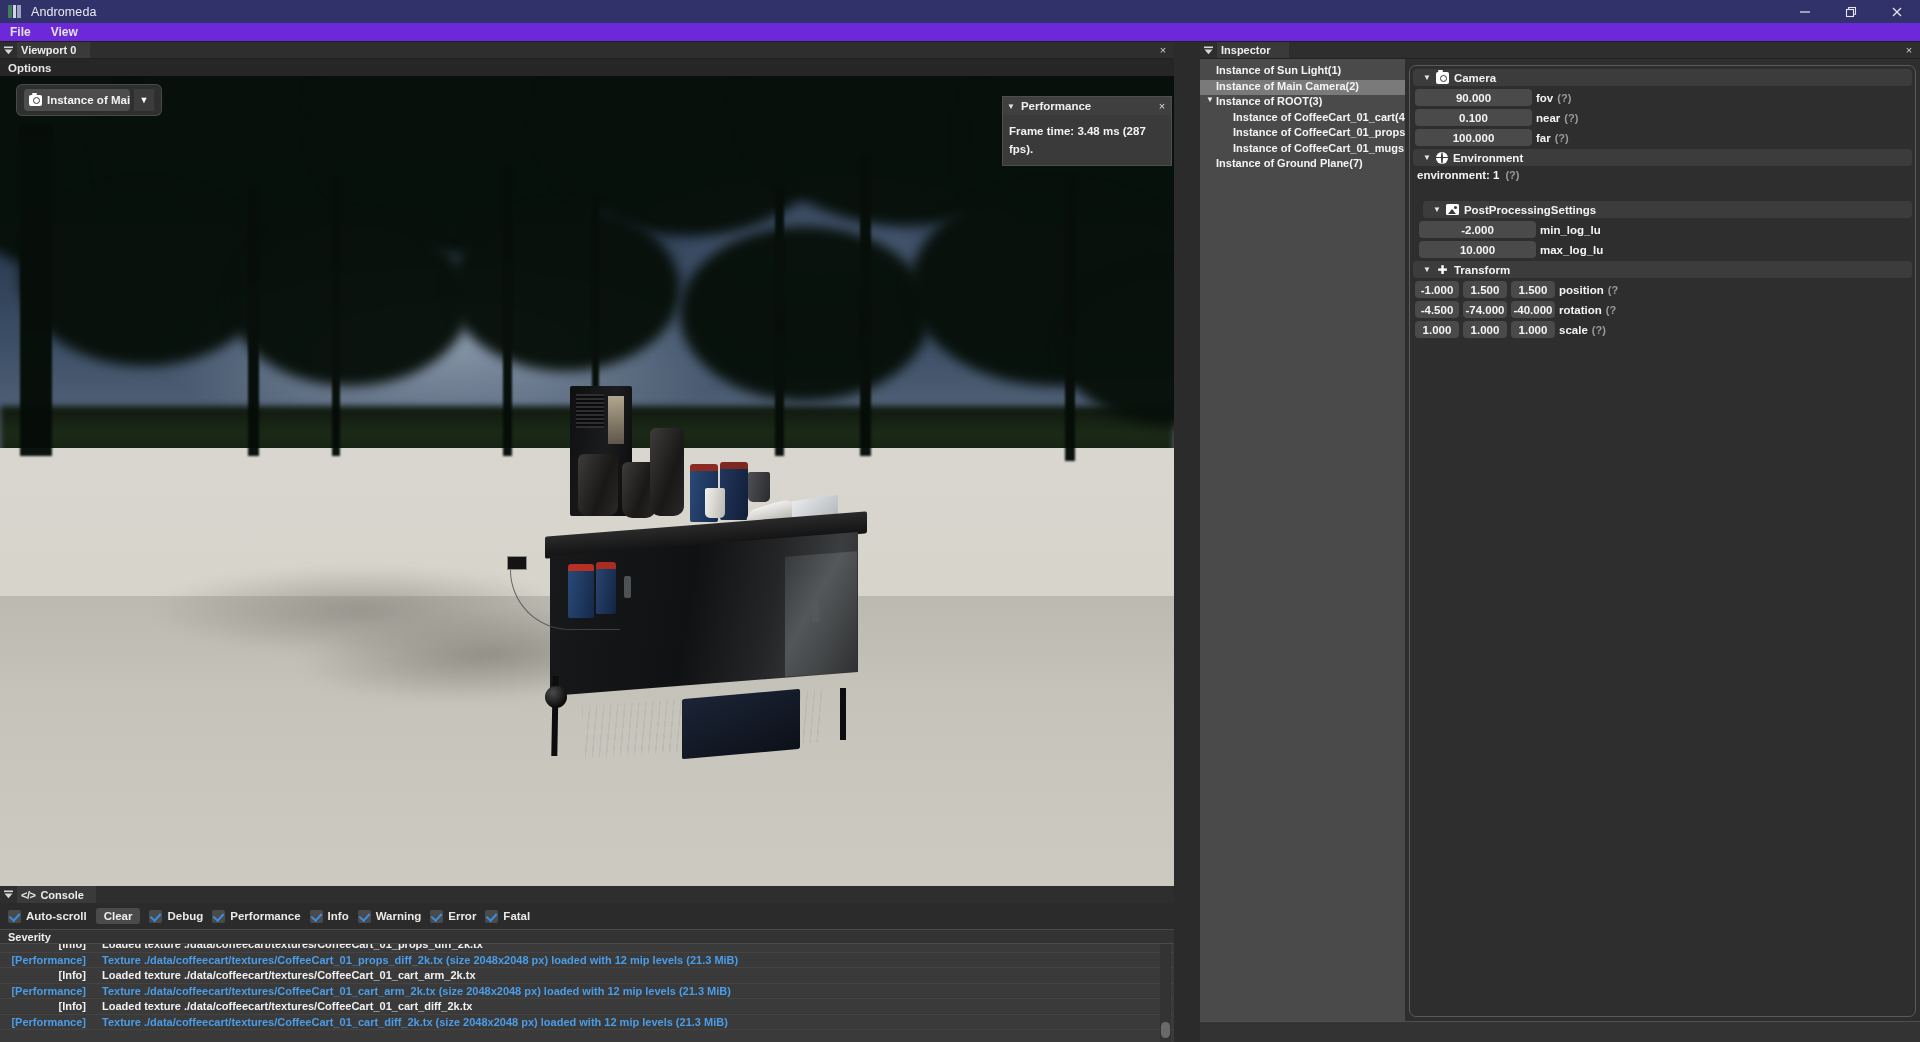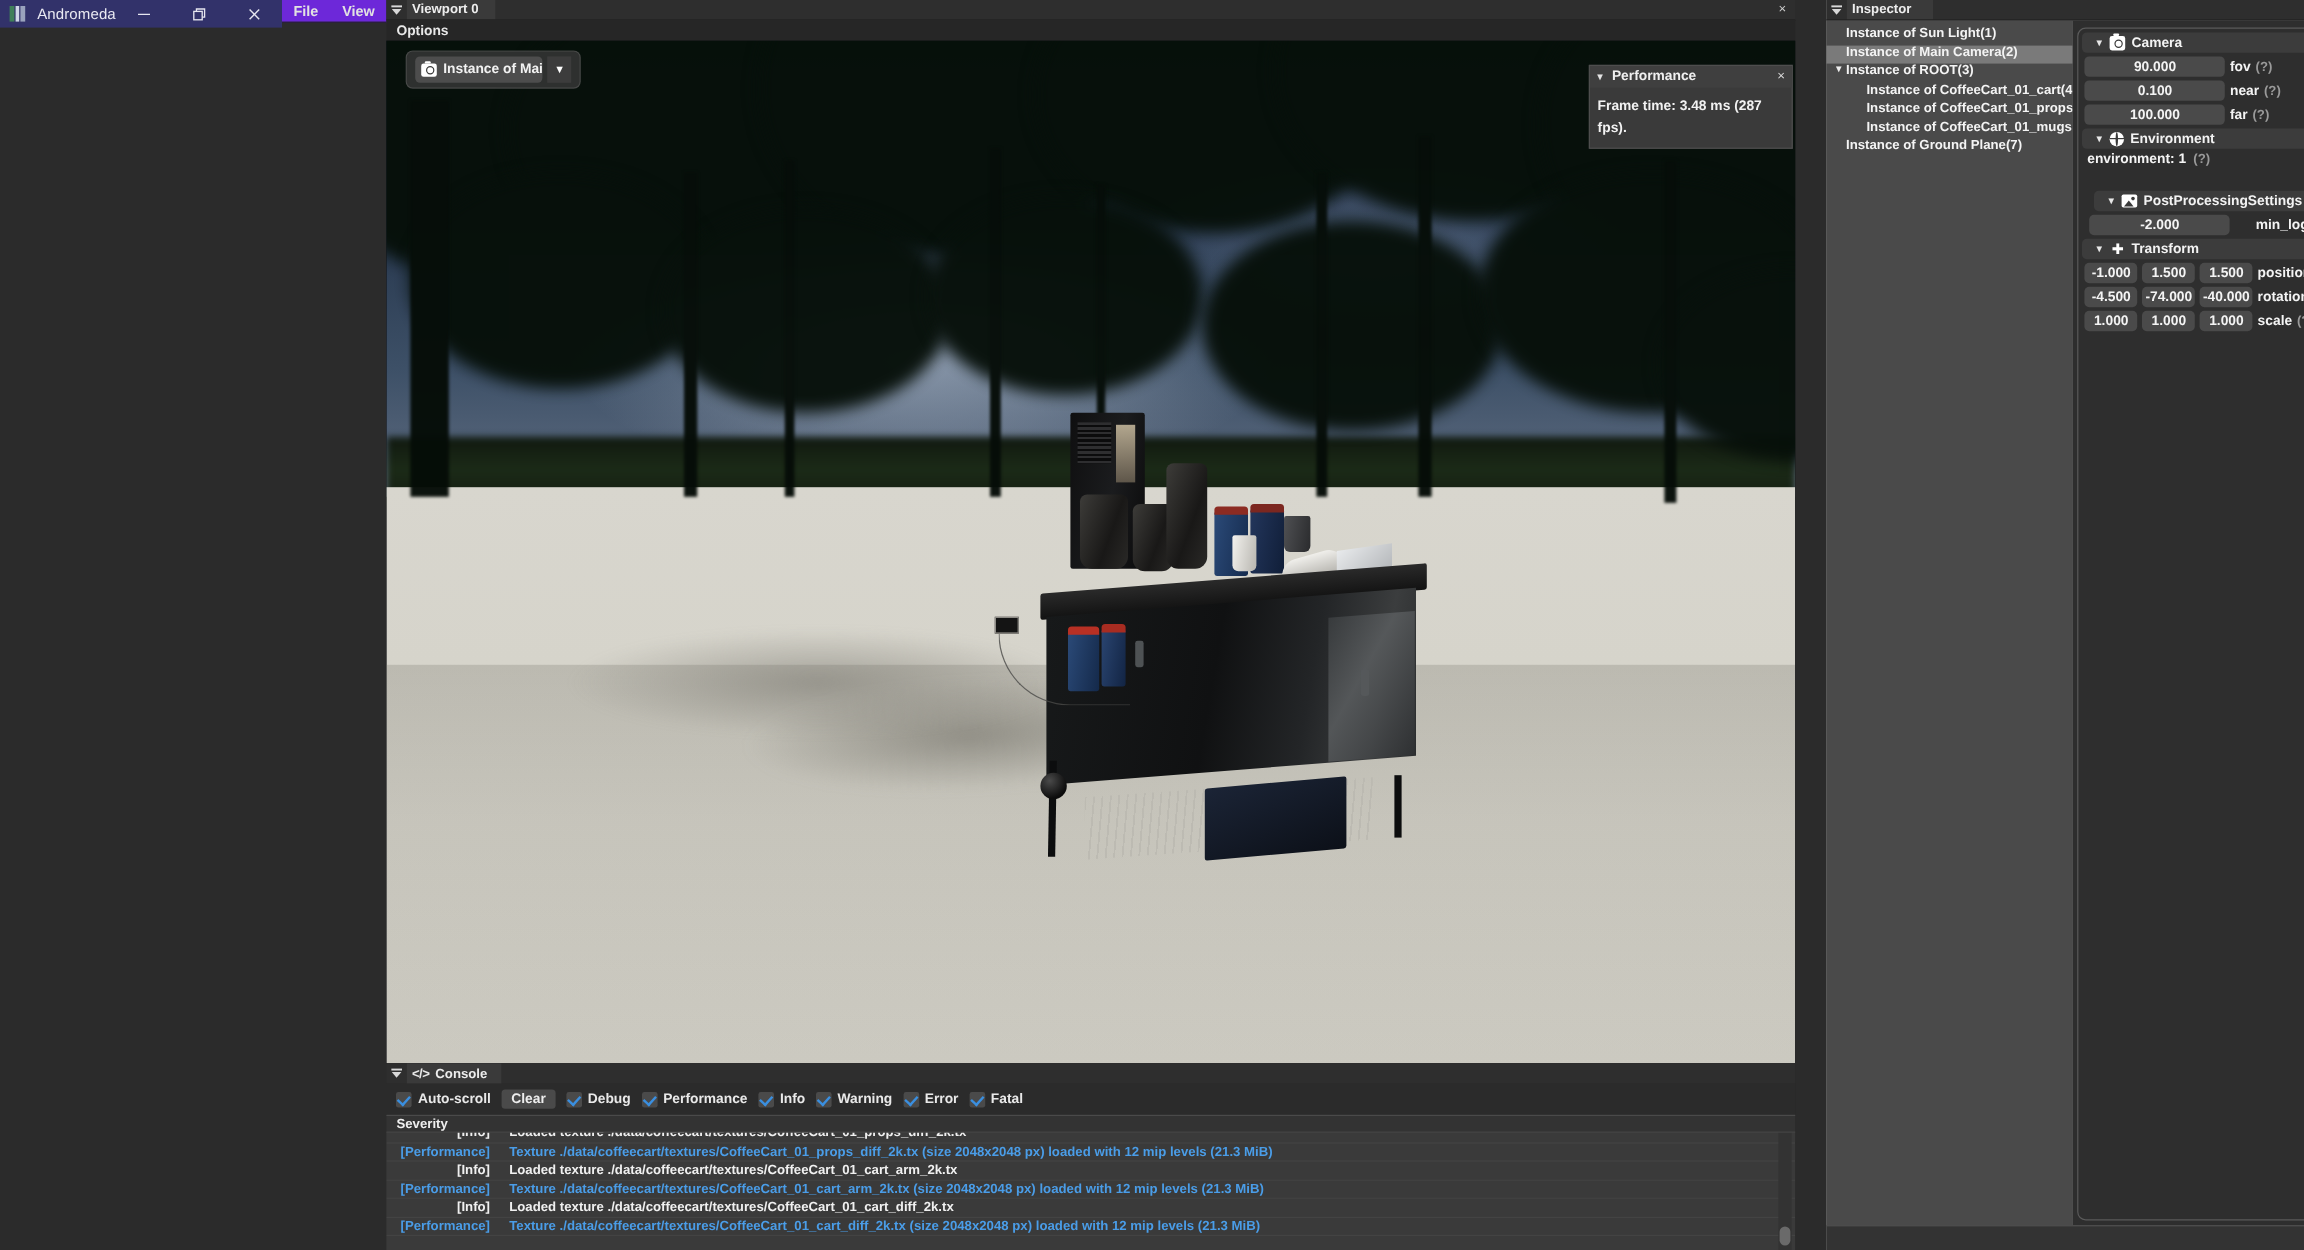--- a/index.html
+++ b/index.html
@@ -3,21 +3,21 @@
 <meta charset="utf-8">
 <style>
   * { box-sizing: border-box; margin:0; padding:0; }
   html, body {
     width: 1920px; height: 1042px;
     background: #2b2b2b;
     font-family: "Liberation Sans", sans-serif;
     overflow: hidden;
     -webkit-font-smoothing: antialiased;
   }
-  .app { position: relative; width:1920px; height:1042px; display:flex; flex-direction:row; }
+  .app { position: relative; width:1920px; height:1042px; display:flex; flex-direction:column; }
 
   
   .titlebar {
     height: 23px; background:#32326a; display:flex; align-items:center;
     flex: 0 0 23px; position:relative;
   }
   .tb-logo { width:14px; height:13px; margin-left:8px; margin-right:9px; display:flex; }
   .tb-logo i { display:block; width:4px; height:13px; margin-right:1px; }
   .tb-logo i:nth-child(1){ background:#3f7f5a; }
   .tb-logo i:nth-child(2){ background:#cfd6e8; }
@@ -549,23 +549,27 @@
             <div class="plain-row">
               <span class="plain-lbl">environment: 1</span>
               <span class="prop-q">(?)</span>
             </div>
 
             <div class="grp-head indent">
               <span class="grp-caret" style="font-size:8px;">▼</span>
               <span class="gi gi-img"></span>
               <span class="grp-title">PostProcessingSettings</span>
             </div>
-            <div class="prop-row" style="padding-left:6px;justify-content:space-between;">
+            <div class="prop-row" style="padding-left:6px;">
               <span class="field wide">-2.000</span>
               <span class="prop-name">min_log_lu</span>
+            </div>
+            <div class="prop-row" style="padding-left:6px;">
+              <span class="field wide">10.000</span>
+              <span class="prop-name">max_log_lu</span>
             </div>
 
             <div class="grp-head">
               <span class="grp-caret" style="font-size:8px;">▼</span>
               <span class="gi gi-move">✚</span>
               <span class="grp-title">Transform</span>
             </div>
             <div class="prop-row">
               <span class="field tri">-1.000</span>
               <span class="field tri">1.500</span>

